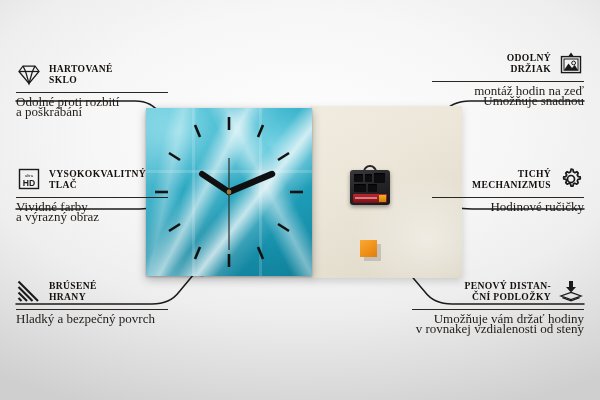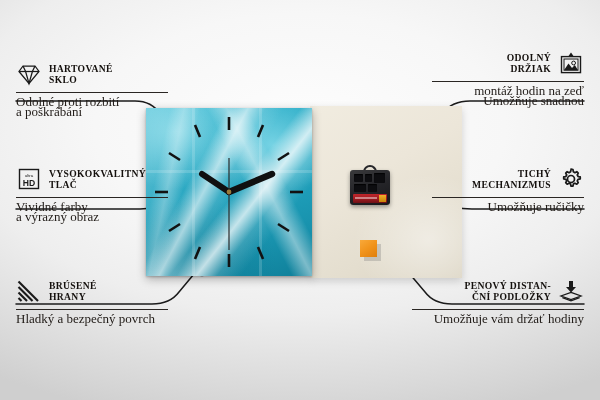--- a/index.html
+++ b/index.html
@@ -307,34 +307,35 @@
           <path d="M13 2.2 l2.0 0.45 0.35 2.1 1.55 0.9 1.9 -1.0 1.45 1.45 -1.0 1.9 0.9 1.55 2.1 0.35 0 2.05 -2.1 0.35 -0.9 1.55 1.0 1.9 -1.45 1.45 -1.9 -1.0 -1.55 0.9 -0.35 2.1 -2.05 0 -0.35 -2.1 -1.55 -0.9 -1.9 1.0 -1.45 -1.45 1.0 -1.9 -0.9 -1.55 -2.1 -0.35 0 -2.05 2.1 -0.35 0.9 -1.55 -1.0 -1.9 1.45 -1.45 1.9 1.0 1.55 -0.9 0.35 -2.1 Z" fill="none" stroke="#1a1a1a" stroke-width="1.7" stroke-linejoin="round"></path>
           <circle cx="13" cy="12" r="3.5" fill="none" stroke="#1a1a1a" stroke-width="1.7"></circle>
         </svg>
       </span>
       <span>
         <span class="feat-title" style="display:block">TICHÝ</span>
         <span class="feat-title" style="display:block">MECHANIZMUS</span>
       </span>
     </div>
     <div class="feat-rule"></div>
-    <div class="feat-desc">Umožňuje ručičky</div>
+    <div class="feat-desc">Hodinové ručičky</div>
   </div>
 
   <div class="feat right" style="left:412px; top:276px; width:172px;">
     <div class="feat-head">
       <span class="ico">
         <svg viewBox="0 0 26 24">
           <path d="M11 2 h4 v6 h3 l-5 5.4 l-5 -5.4 h3 Z" fill="#1a1a1a"></path>
           <path d="M13 13.4 L23 17 L13 20.6 L3 17 Z" fill="none" stroke="#1a1a1a" stroke-width="1.3"></path>
           <path d="M4.4 18.6 L13 21.8 L21.6 18.6" fill="none" stroke="#1a1a1a" stroke-width="1.3"></path>
         </svg>
       </span>
       <span>
         <span class="feat-title" style="display:block">PENOVÝ DISTAN-</span>
         <span class="feat-title" style="display:block">ČNÍ PODLOŽKY</span>
       </span>
     </div>
     <div class="feat-rule"></div>
     <div class="feat-desc">Umožňuje vám držať hodiny</div>
+    <div class="feat-desc">v rovnakej vzdialenosti od steny</div>
   </div>
 
 </div>
 
 </body></html>

